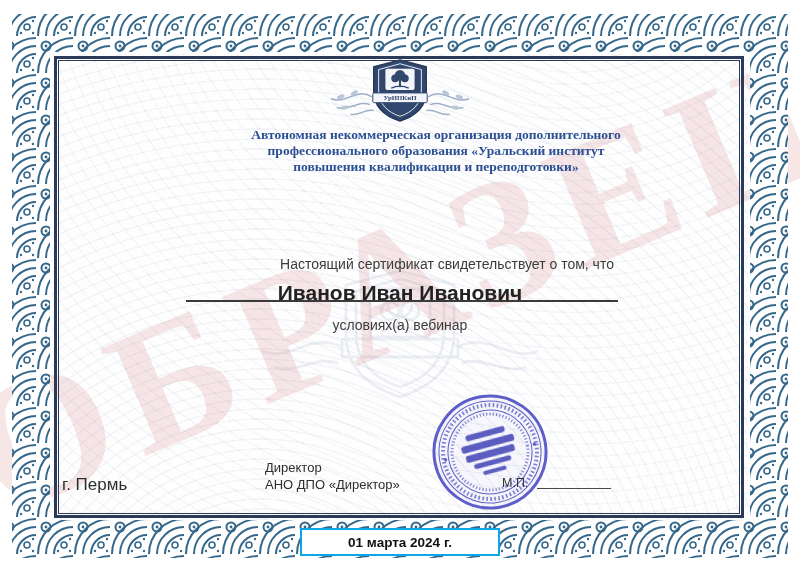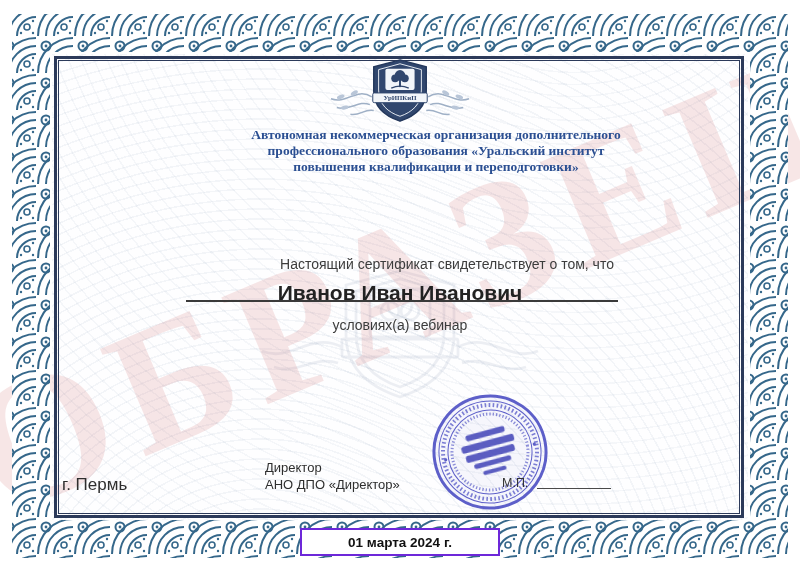--- a/index.html
+++ b/index.html
@@ -43,21 +43,21 @@
   .course{position:absolute;left:0;top:342px;width:100%;text-align:center;
       font-size:14.5px;font-weight:bold;line-height:20px;color:#2e2e2e;white-space:pre-line;}
   .stamp{position:absolute;left:428px;top:390px;}
   .director{position:absolute;left:265px;top:459px;font-size:13px;line-height:17px;color:#2e2e2e;}
   .city{position:absolute;left:62px;top:475px;font-size:17px;color:#2e2e2e;}
   .mp{position:absolute;left:502px;top:476px;font-size:12.5px;color:#333;}
   .sig-line{position:absolute;left:537px;top:488px;width:74px;height:0;border-top:1.5px solid #4a4a4a;}
   .disclaimer{position:absolute;left:0;top:499px;width:100%;text-align:center;
       font-size:11px;color:#4a4a4a;}
   .date-box{position:absolute;left:50%;top:528px;transform:translateX(-50%);z-index:7;
-      width:196px;height:24px;background:#fff;border:2px solid #6d28d9;
+      width:196px;height:24px;background:#fff;border:2px solid #0ea5e9;
       display:flex;align-items:center;justify-content:center;
       font-size:13.5px;font-weight:bold;color:#111;}
 </style>
 </head>
 <body>
 
 <div class="stage">
 
   <div class="guilloche"></div>
 

